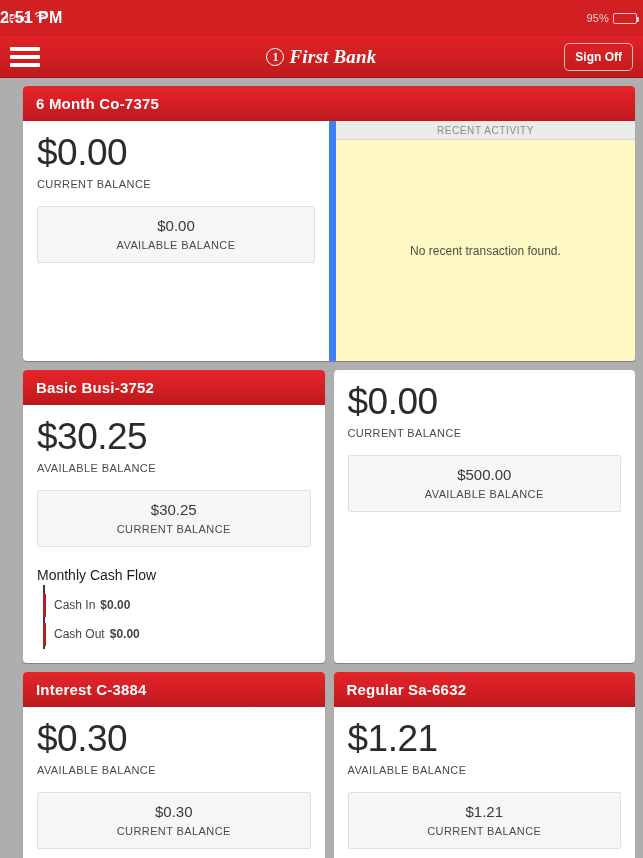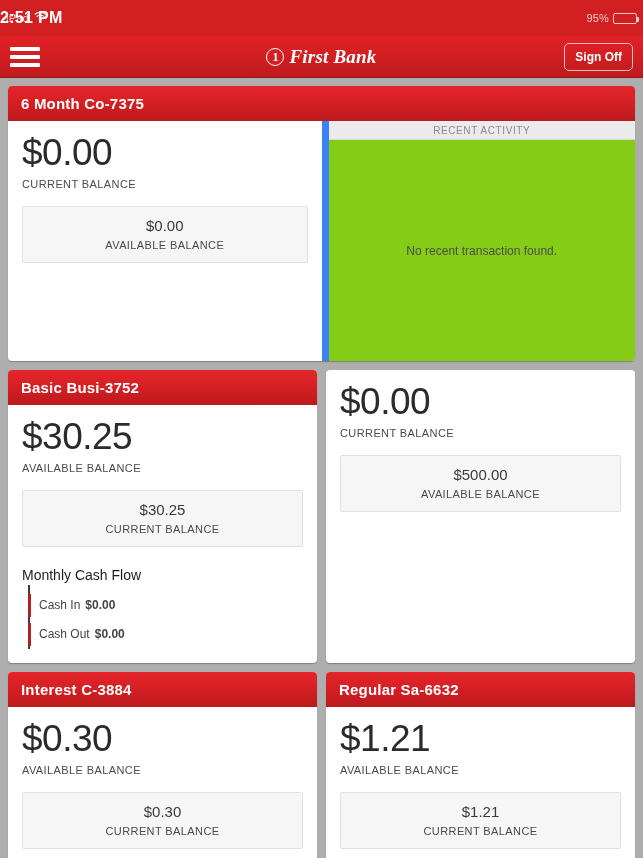--- a/index.html
+++ b/index.html
@@ -139,21 +139,21 @@
     font-family: "Liberation Sans", sans-serif;
   }
 
   
   .board {
     padding: 8px;
     display: flex;
     flex-direction: column;
     gap: 9px;
   }
-  .row { display: flex; gap: 9px; }
+  .row { display: flex; gap: 9px; margin-left: 15px; }
   .card {
     background: #ffffff;
     border-radius: 4px;
     overflow: hidden;
     box-shadow: 0 1px 1px rgba(0,0,0,.28);
     display: flex;
     flex-direction: column;
   }
   .card.wide { width: 100%; }
   .card.half { width: 50%; }
@@ -257,21 +257,21 @@
     font-size: 10px;
     letter-spacing: .6px;
     text-align: center;
     padding: 4px 0 3px 0;
   }
   .activity-body {
     flex: 1;
     display: flex;
     align-items: center;
     justify-content: center;
-    background: #84cc16;
+    background: #fef9c3;
   }
   .activity-empty {
     font-size: 12px;
     color: #4d4d4d;
   }
 </style>
 </head>
 <body>
 
 <div class="statusbar">

